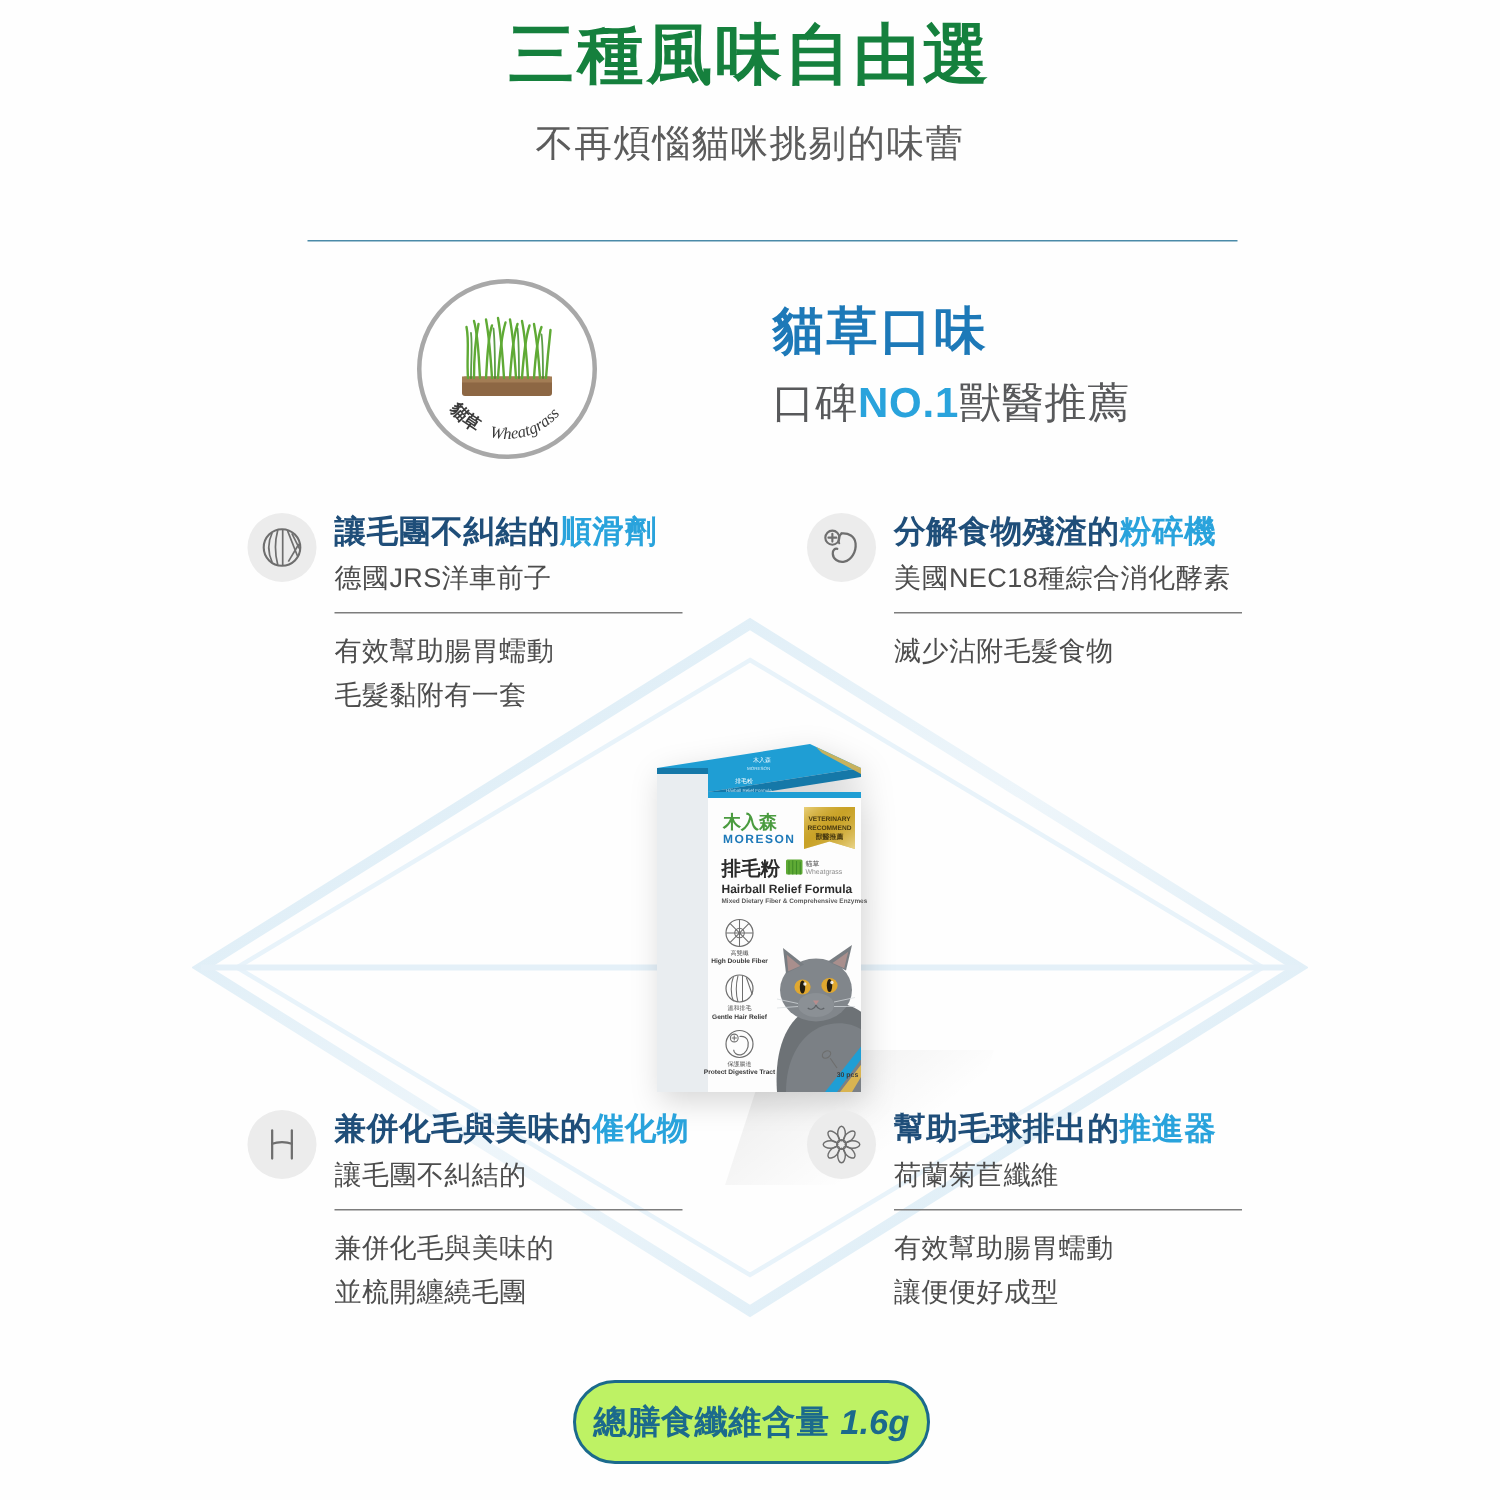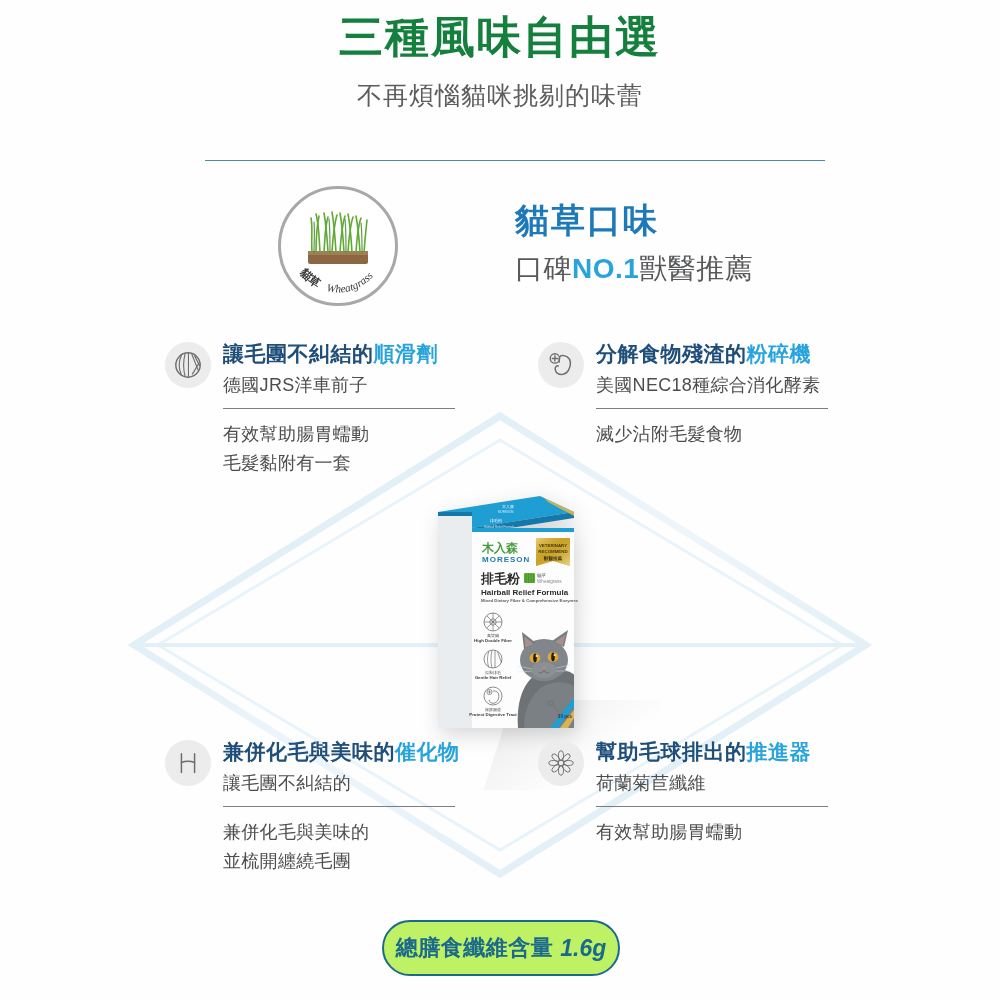--- a/index.html
+++ b/index.html
@@ -461,20 +461,21 @@
             <ellipse cx="21.5" cy="21.5" rx="2.7" ry="5.2" transform="rotate(-45 21.5 21.5)"></ellipse>
           </g>
         </g>
       </svg>
     </div>
     <div class="feat-body">
       <div class="feat-title"><span>幫助毛球排出的</span><span class="accent">推進器</span></div>
       <div class="feat-sub">荷蘭菊苣纖維</div>
       <div class="feat-rule"></div>
       <div class="feat-line">有效幫助腸胃蠕動</div>
+      <div class="feat-line">讓便便好成型</div>
     </div>
   </div>
 
   <div class="pill">
     <span class="pill-text">總膳食纖維含量</span>
     <span class="pill-num">1.6g</span>
   </div>
 
 </div>
 

